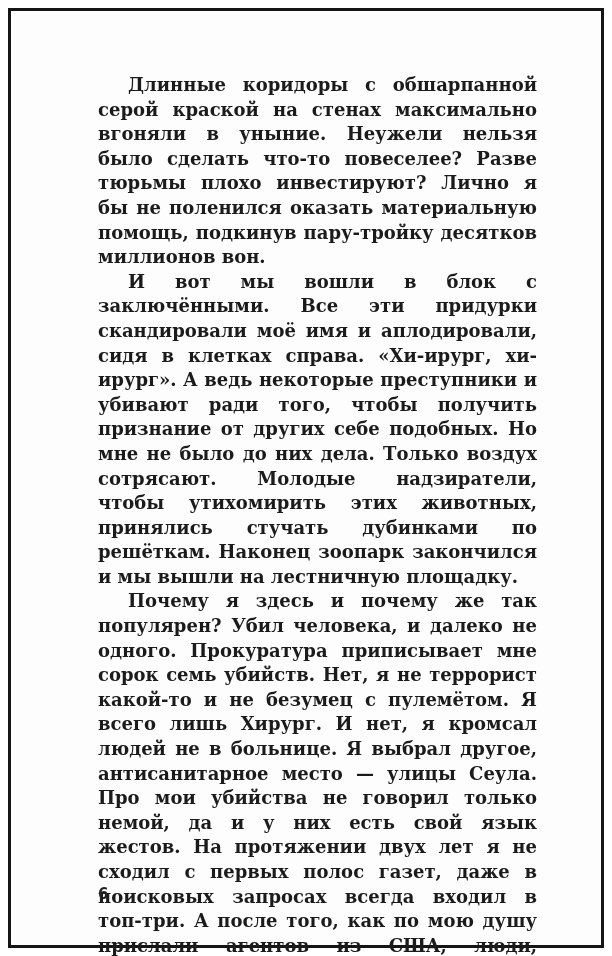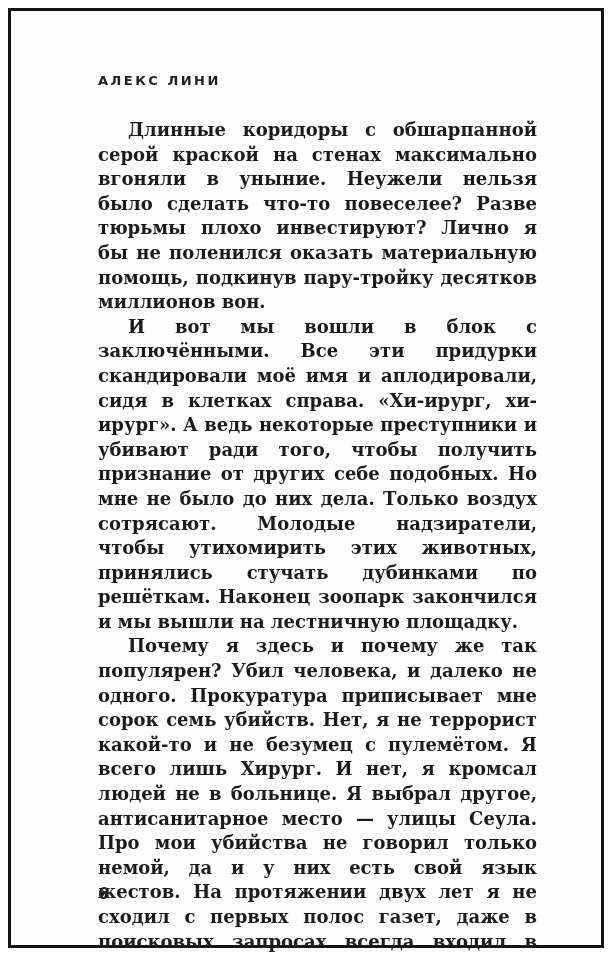--- a/index.html
+++ b/index.html
@@ -62,21 +62,20 @@
     font-weight: bold;
     color: #222;
   }
 </style>
 </head>
 <body>
 
 <div class="frame">
   <div class="page-inner">
 
-    <div class="running-header">АЛЕКС ЛИНИ</div>
 
     <div class="body-text">
       <p>Длинные коридоры с обшарпанной серой краской на стенах максимально вгоняли в уныние. Неужели нельзя было сделать что-то повеселее? Разве тюрьмы плохо инвестируют? Лично я бы не поленился оказать материальную помощь, подкинув пару-тройку десятков миллионов вон.</p>
       <p>И вот мы вошли в блок с заключёнными. Все эти придурки скандировали моё имя и аплодировали, сидя в клетках справа. «Хи-ирург, хи-ирург». А ведь некоторые преступники и убивают ради того, чтобы получить признание от других себе подобных. Но мне не было до них дела. Только воздух сотрясают. Молодые надзиратели, чтобы утихомирить этих животных, принялись стучать дубинками по решёткам. Наконец зоопарк закончился и мы вышли на лестничную площадку.</p>
       <p>Почему я здесь и почему же так популярен? Убил человека, и далеко не одного. Прокуратура приписывает мне сорок семь убийств. Нет, я не террорист какой-то и не безумец с пулемётом. Я всего лишь Хирург. И нет, я кромсал людей не в больнице. Я выбрал другое, антисанитарное место — улицы Сеула. Про мои убийства не говорил только немой, да и у них есть свой язык жестов. На протяжении двух лет я не сходил с первых полос газет, даже в поисковых запросах всегда входил в топ-три. А после того, как по мою душу прислали агентов из США, люди, казалось, вообще сошли с ума и говорили только об этом.</p>
       <p>В общем, с таким послужным списком меня и решили казнить. Чего я не ожидал, так именно этого. Ведь смертную казнь так давно не применяли в нашей стране: за прошедшие двадцать лет лишь один раз, и</p>
     </div>
 
     <div class="page-number">6</div>
 

